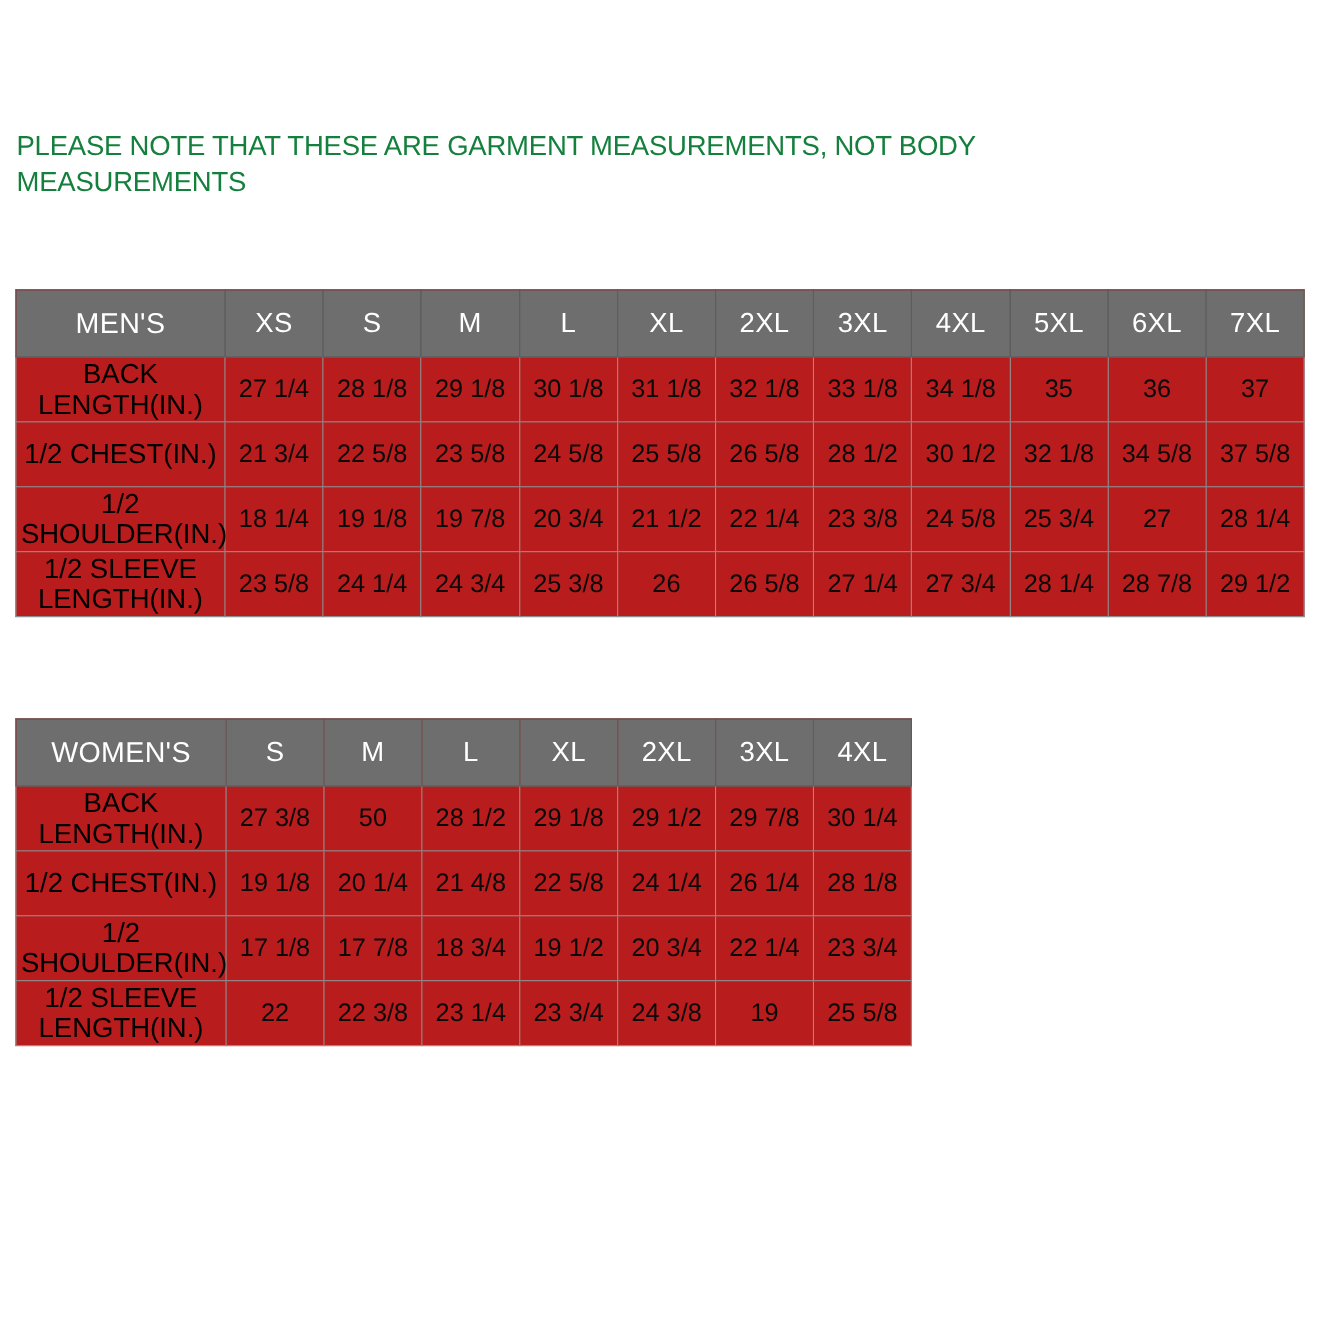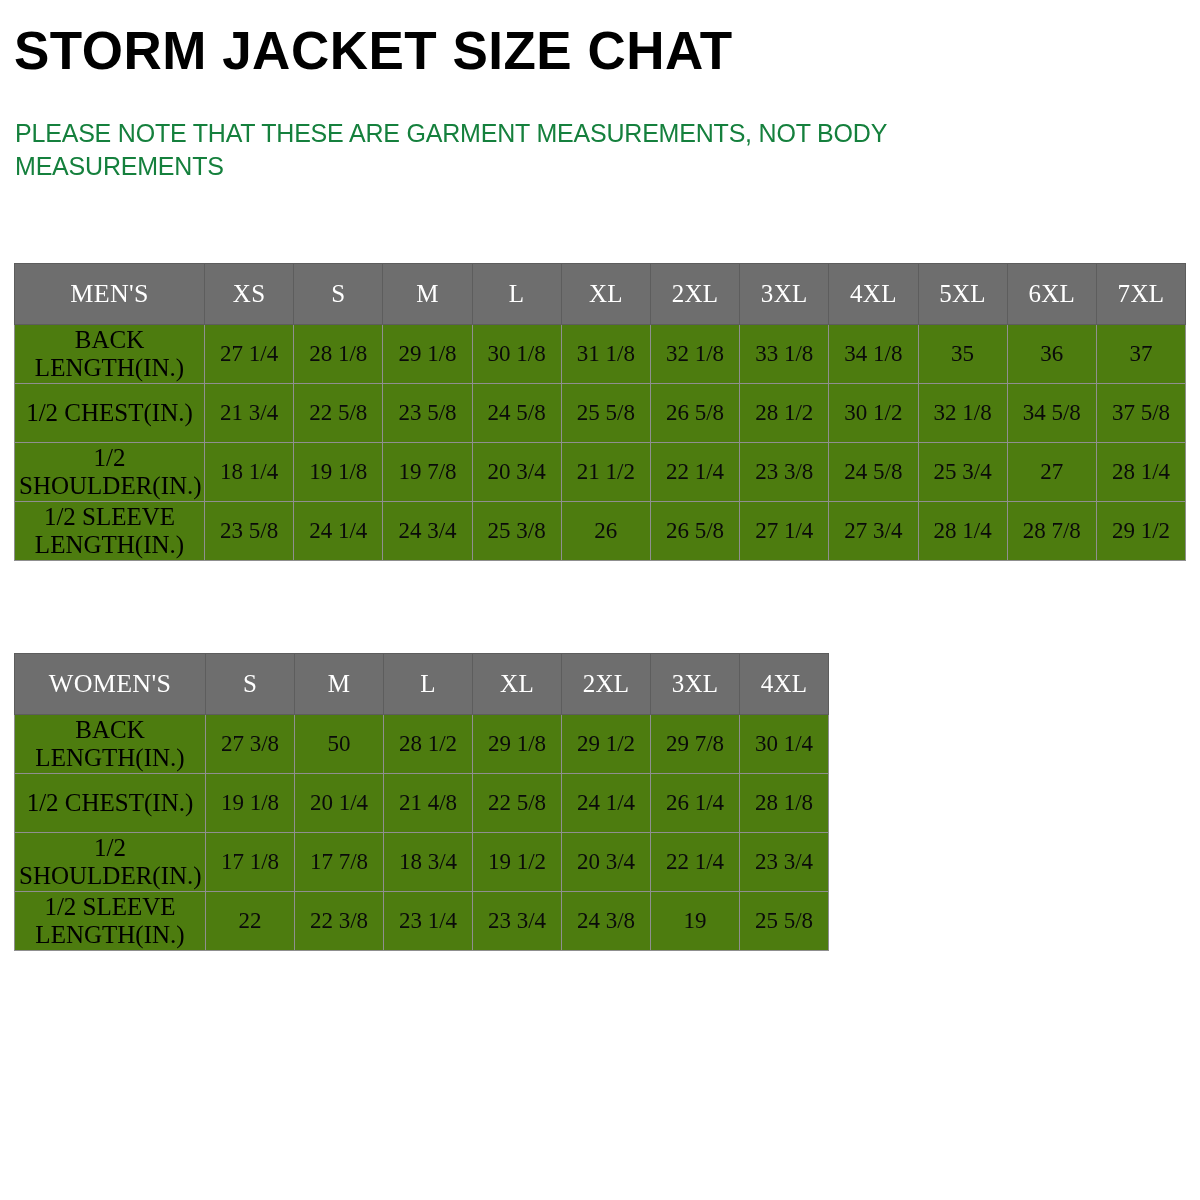--- a/index.html
+++ b/index.html
@@ -46,22 +46,21 @@
     line-height: 1.33;
     color: #15803d;
     letter-spacing: -0.2px;
   }
 
   
   .chart-table {
     position: absolute;
     border-collapse: collapse;
     table-layout: fixed;
-    background: #4d7c0f;
-    font-family: Liberation Serif, serif;
+    background: #b91c1c;
   }
   .chart-table td, .chart-table th {
     border: 1px solid #8f8f8f;
     text-align: center;
     vertical-align: middle;
     font-weight: normal;
     padding: 0;
   }
   .chart-table thead th {
     background: #6e6e6e;
@@ -116,21 +115,20 @@
     color: #f21616;
     letter-spacing: -0.1px;
     white-space: pre;
   }
 </style>
 </head>
 <body>
 
 <div class="page">
 
-  <div class="title">STORM JACKET SIZE CHAT</div>
 
   <div class="notice">PLEASE NOTE THAT THESE ARE GARMENT MEASUREMENTS, NOT BODY MEASUREMENTS</div>
 
   <table class="chart-table" id="mens-table">
     <colgroup id="mens-colgroup">
         <col style="width: 190px;">
         <col style="width: 89.2px;">
         <col style="width: 89.2px;">
         <col style="width: 89.2px;">
         <col style="width: 89.2px;">

